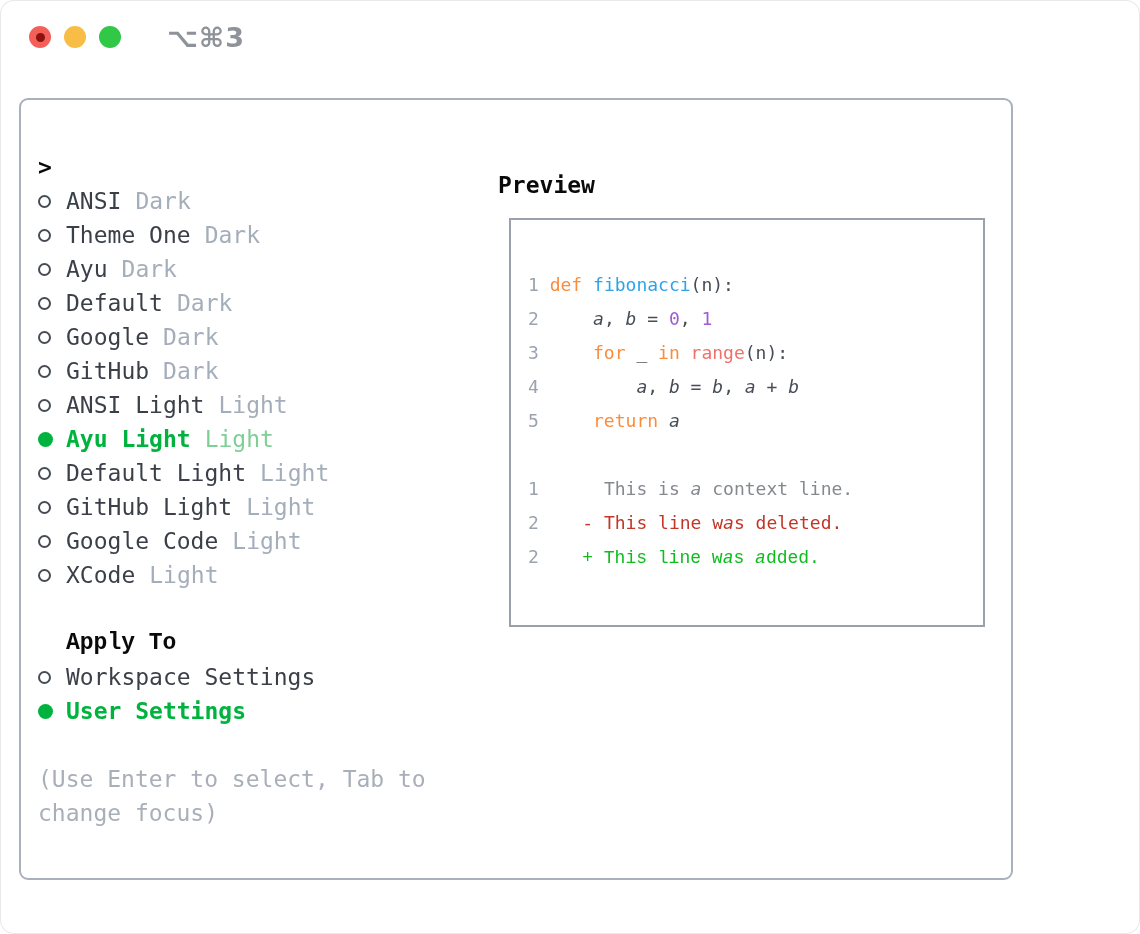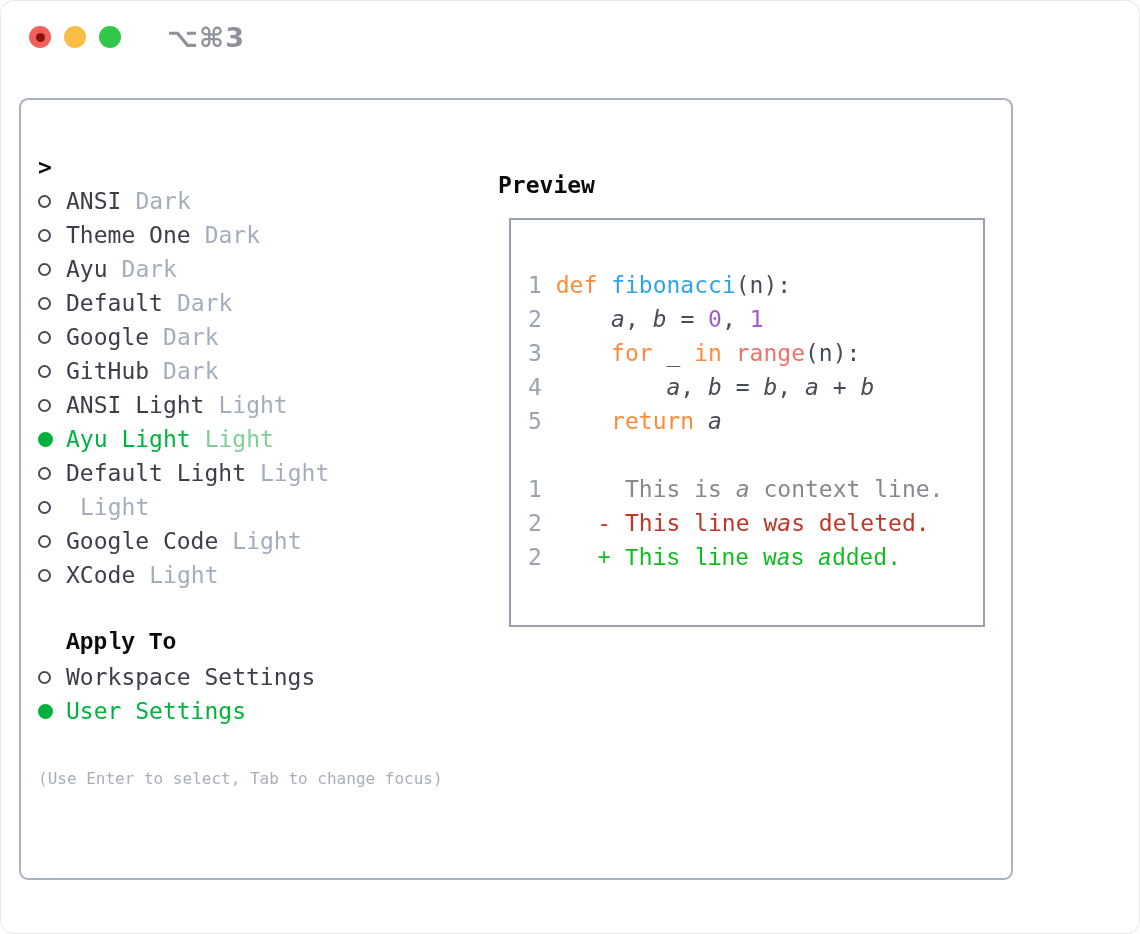--- a/index.html
+++ b/index.html
@@ -27,35 +27,35 @@
   .left-col{position:absolute;left:17px;top:50px;width:445px;}
   .right-col{position:absolute;left:477px;top:68px;width:500px;}
   .row{display:flex;align-items:center;height:34px;font-size:23px;white-space:pre;}
   .icon-cell{width:28px;display:flex;align-items:center;flex:0 0 28px;}
   .prefix{font-weight:700;color:var(--header,#0a0a0a);}
   .header-text{font-weight:700;color:var(--header,#0a0a0a);}
   .indent{margin-left:28px;font-family:Liberation Mono, monospace;}
   .radio{width:13px;height:13px;border-radius:50%;border:2px solid #464c55;box-sizing:border-box;}
   .radio.sel{width:15px;height:15px;border:none;background:var(--green,#00b33e);}
   .item-name{color:var(--item,#3a3f48);}
-  .item-name.sel{color:var(--green,#00b33e);}
+  .item-name.sel{color:var(--green,#00b33e);font-weight:bold;}
   .variant{color:var(--variant,#a4aebb);margin-left:14px;}
   .variant.sel{color:var(--green_light,#7ecf96);}
   .blank{height:34px;}
   .hint{
-    margin-top:0;max-width:433px;font-size:16px;line-height:34px;
+    margin-top:0;max-width:433px;font-size:23px;line-height:34px;
     color:var(--hint,#a8afb8);white-space:normal;
   }
   
   .preview-box{
     margin-left:11px;margin-top:16px;width:476px;height:409px;box-sizing:border-box;
     border:2px solid var(--border_preview,#99a1ac);background:#fff;overflow:hidden;
   }
   #preview-code{margin:0;padding:48px 0 0 17px;font-family:inherit;}
-  .code-line{height:34px;line-height:34px;font-size:23px;white-space:pre;color:var(--txt,#474d56);}
+  .code-line{height:34px;line-height:34px;font-size:18px;white-space:pre;color:var(--txt,#474d56);}
   .it{font-style:italic;}
   .tk-txt{color:var(--txt,#474d56);}
   .tk-num{color:var(--num,#9aa3ae);}
   .tk-kw{color:var(--kw,#fa8c3c);}
   .tk-fn{color:var(--fn,#2ea3e9);}
   .tk-const{color:var(--const,#a05bd0);}
   .tk-call{color:var(--call,#f0716a);}
   .tk-ctx{color:var(--ctx,#85898e);}
   .tk-del{color:var(--del,#c23628);}
   .tk-add{color:var(--add,#0ebc1e);font-family:Liberation Mono, monospace;}
@@ -83,21 +83,21 @@
       <div id="theme-list">
           <div class="row"><span class="icon-cell"><span class="radio"></span></span><span class="item-name">ANSI</span><span class="variant">Dark</span></div>
           <div class="row"><span class="icon-cell"><span class="radio"></span></span><span class="item-name">Theme One</span><span class="variant">Dark</span></div>
           <div class="row"><span class="icon-cell"><span class="radio"></span></span><span class="item-name">Ayu</span><span class="variant">Dark</span></div>
           <div class="row"><span class="icon-cell"><span class="radio"></span></span><span class="item-name">Default</span><span class="variant">Dark</span></div>
           <div class="row"><span class="icon-cell"><span class="radio"></span></span><span class="item-name">Google</span><span class="variant">Dark</span></div>
           <div class="row"><span class="icon-cell"><span class="radio"></span></span><span class="item-name">GitHub</span><span class="variant">Dark</span></div>
           <div class="row"><span class="icon-cell"><span class="radio"></span></span><span class="item-name">ANSI Light</span><span class="variant">Light</span></div>
           <div class="row"><span class="icon-cell"><span class="radio sel"></span></span><span class="item-name sel">Ayu Light</span><span class="variant sel">Light</span></div>
           <div class="row"><span class="icon-cell"><span class="radio"></span></span><span class="item-name">Default Light</span><span class="variant">Light</span></div>
-          <div class="row"><span class="icon-cell"><span class="radio"></span></span><span class="variant">Light</span></div>
+          <div class="row"><span class="icon-cell"><span class="radio"></span></span><span class="item-name">GitHub Light</span><span class="variant">Light</span></div>
           <div class="row"><span class="icon-cell"><span class="radio"></span></span><span class="item-name">Google Code</span><span class="variant">Light</span></div>
           <div class="row"><span class="icon-cell"><span class="radio"></span></span><span class="item-name">XCode</span><span class="variant">Light</span></div>
         </div>
       <div class="blank"></div>
       <div class="row">
         <span class="header-text indent">Apply To</span>
       </div>
       <div id="apply-list">
           <div class="row"><span class="icon-cell"><span class="radio"></span></span><span class="item-name">Workspace Settings</span></div>
           <div class="row"><span class="icon-cell"><span class="radio sel"></span></span><span class="item-name sel">User Settings</span></div>

